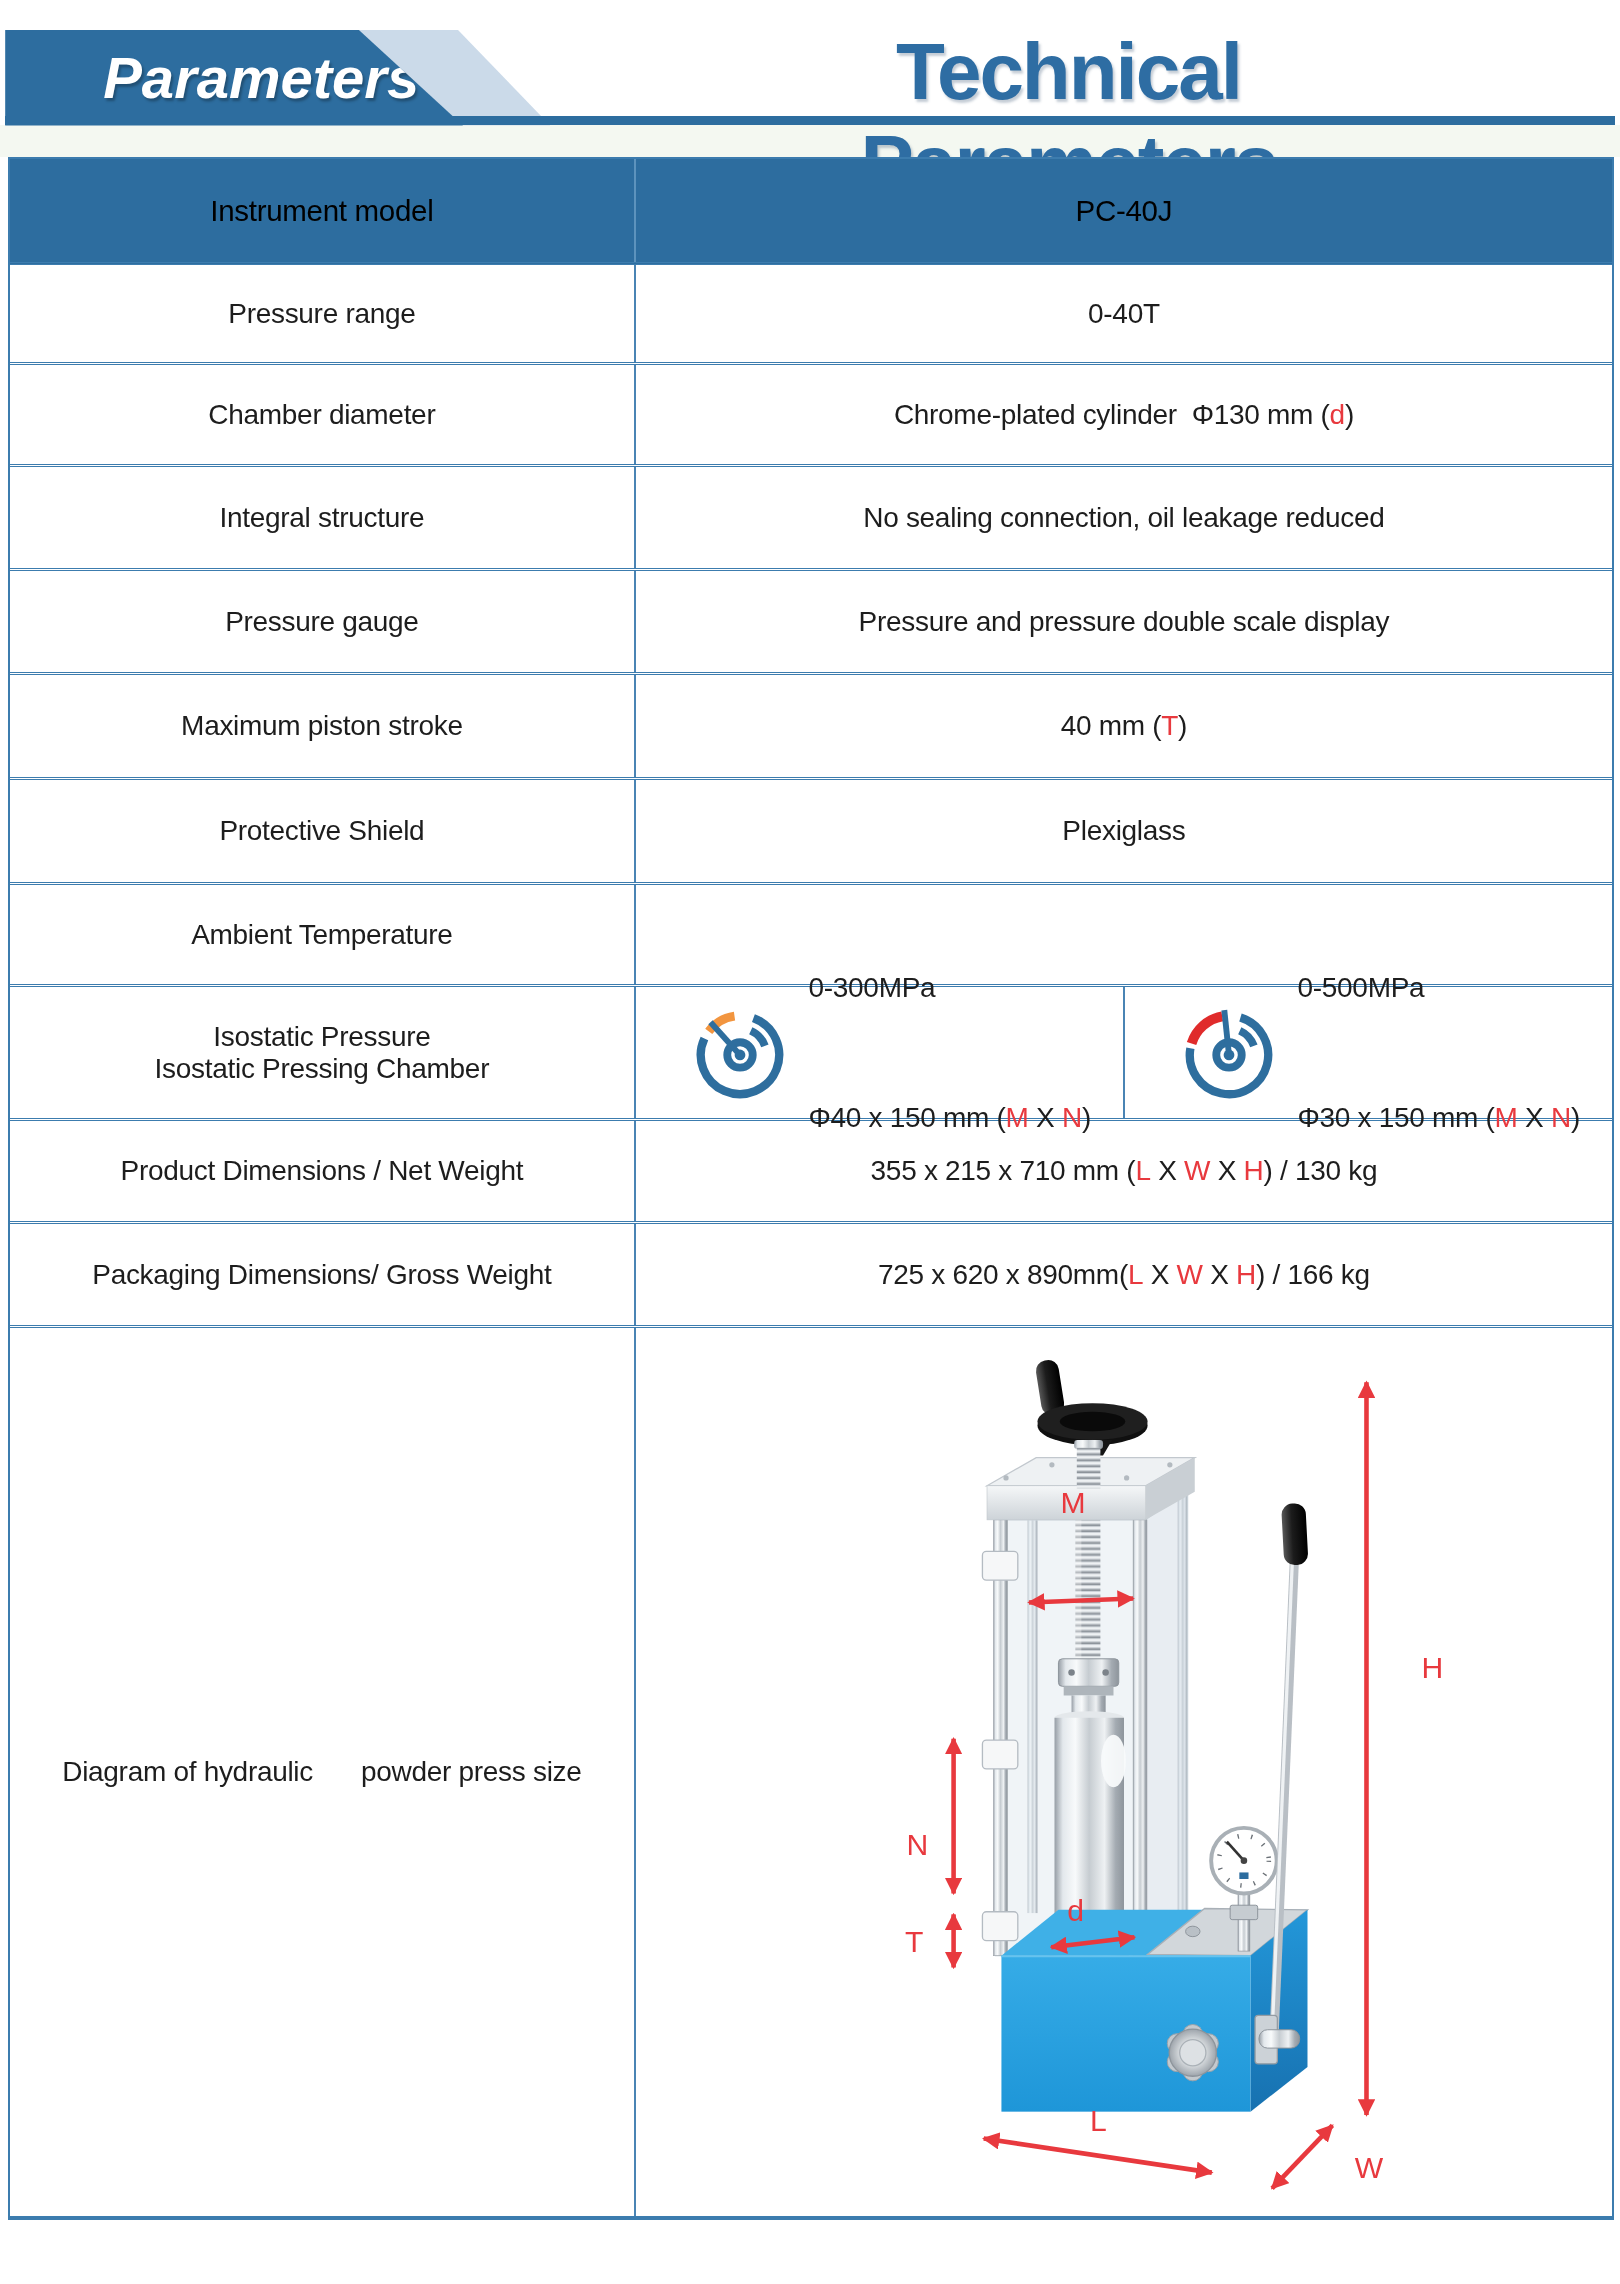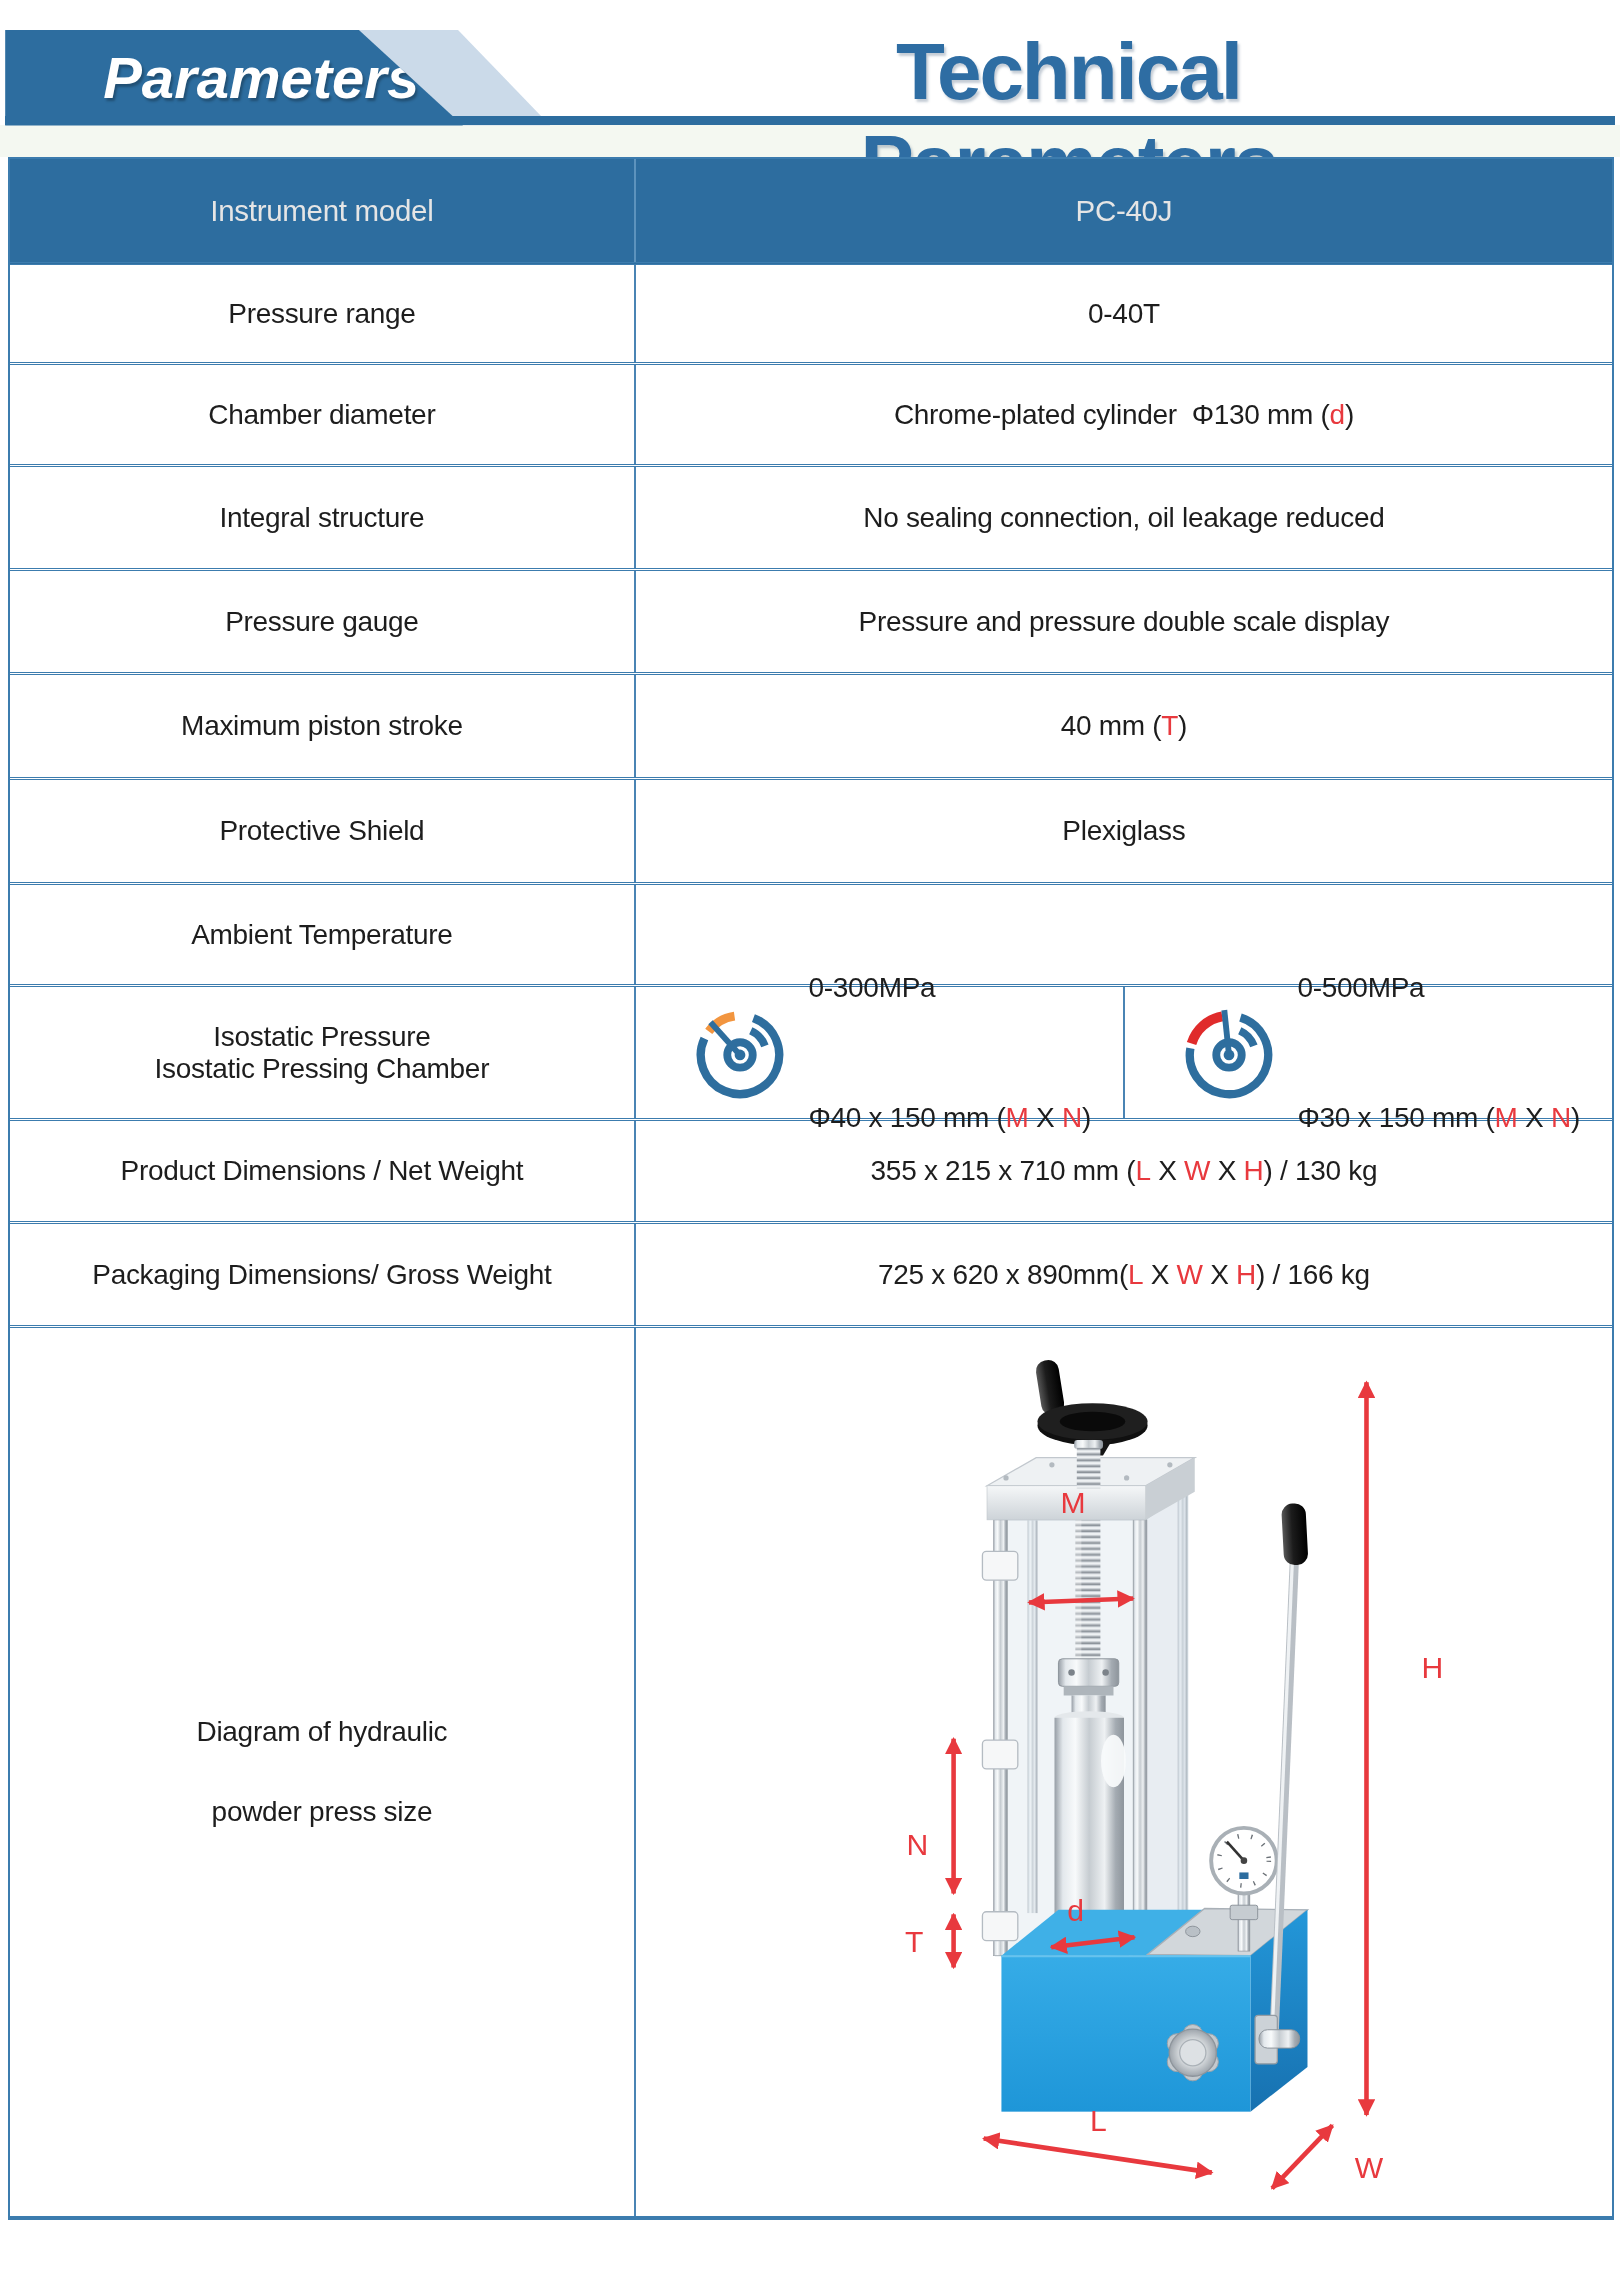--- a/index.html
+++ b/index.html
@@ -35,33 +35,33 @@
     border:2px solid #3c7cae;border-bottom-width:4.6px;box-sizing:border-box;
     font-size:28px;font-weight:300;letter-spacing:-0.3px;
   }
   .trow{display:flex;border-bottom:3.9px double #3c7cae;box-sizing:border-box;align-items:stretch;}
   .trow:last-child{border-bottom:none;}
   .cl{
     width:626px;flex:none;border-right:2px solid #4a84b4;box-sizing:border-box;
     display:flex;flex-direction:column;align-items:center;justify-content:center;text-align:center;
   }
   .cr{flex:1;display:flex;align-items:center;justify-content:center;text-align:center;white-space:pre-wrap;}
-  .header-row{background:#2d6d9f;color:#e5e5e5;height:106px;font-size:29.5px;font-weight:400;}
+  .header-row{background:#2d6d9f;color:#000000;height:106px;font-size:29.5px;font-weight:400;}
   .header-row .cl{border-right-color:#5d93bd;}
   .r2{height:100px}.r3{height:102px}.r4{height:104px}.r5{height:104px}
   .r6{height:105px}.r7{height:105px}.r8{height:102px}
   .r9{height:134px}.r10{height:103px}.r11{height:104px}.r12{height:888px}
   .red{color:#e8393e;}
   
   .cr.split{padding:0;align-items:stretch;}
   .iso-cell{flex:1;display:flex;align-items:center;justify-content:center;gap:19.7px;padding-left:23px;}
   .iso-cell + .iso-cell{border-left:2px solid #4a84b4;}
   .iso-text{text-align:left;line-height:1.55;white-space:pre-wrap;}
   
-  .diag-label{display:flex;flex-direction:column;gap:48px;}
+  .diag-label{display:flex;flex-direction:row;gap:48px;}
   .cr.diag{position:relative;padding:0;}
   .press-svg{position:absolute;left:231px;top:27.5px;}
   .ann{fill:#e8393e;font-size:46px;font-family:"Liberation Sans",sans-serif;}
   .dim{stroke:#e8393e;stroke-width:7;fill:none;
        marker-start:url(#ah);marker-end:url(#ah);}
 </style>
 </head>
 <body>
 
 <div class="tint-band"></div>

